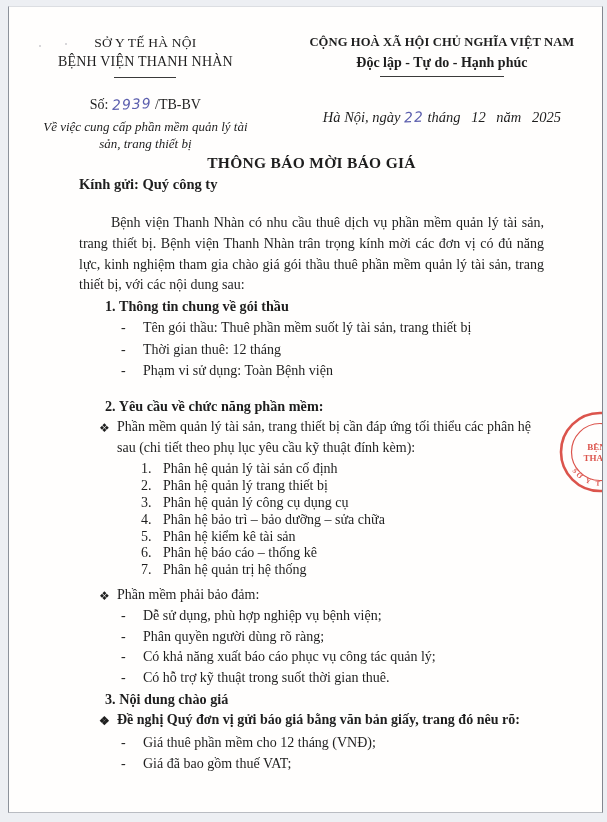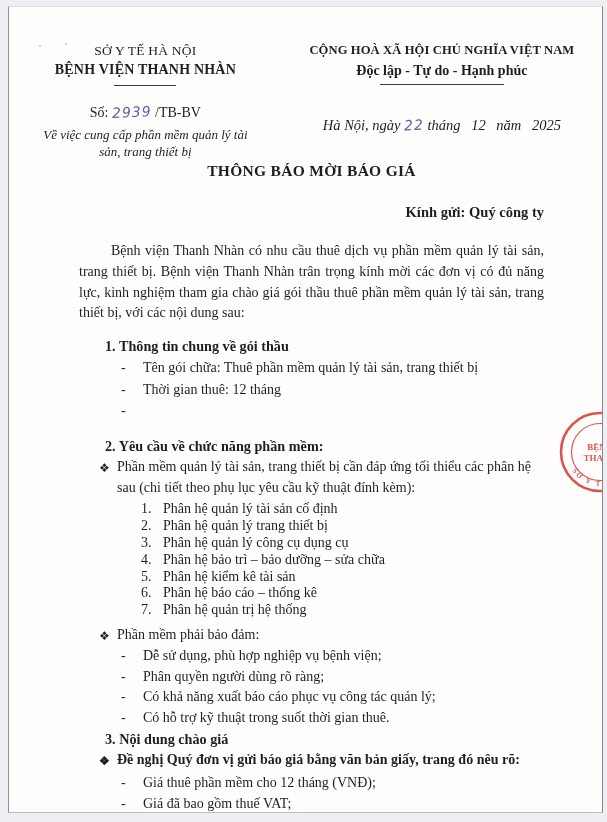--- a/index.html
+++ b/index.html
@@ -14,45 +14,45 @@
     background:#fffefd;
     border-left:1.5px solid #8d929b;
     border-right:1.5px solid #83878f;
     border-bottom:1px solid #b9bcc2;
     border-top:1px solid #dcdee2;
     box-sizing:border-box;
     overflow:hidden;
   }
   .content{padding:0 58px 0 70px;}
   
-  .hdr{display:flex;padding-top:34px;}
+  .hdr{display:flex;padding-top:26px;}
   .hdr-left{width:46%;text-align:center;}
   .hdr-right{width:54%;text-align:center;}
   .org-parent{font-size:13.5px;line-height:19px;letter-spacing:.2px;}
-  .org-name{font-size:14px;font-weight:bold;line-height:19px;letter-spacing:.2px;}
+  .org-name{font-size:14px;font-weight:normal;line-height:19px;letter-spacing:.2px;}
   .rule{height:1px;background:#3a3a3a;margin:6px auto 0;}
   .rule-left{width:62px;}
   .rule-right{width:124px;}
   .country{font-size:12.6px;font-weight:bold;line-height:19px;letter-spacing:.1px;text-align:center;}
   .motto{font-size:14px;font-weight:bold;line-height:14px;padding-top:4px;}
   .doc-no{margin-top:16px;font-size:14px;line-height:20px;}
   .hand{
     color:#5b5ead;font-family:"DejaVu Sans",sans-serif;font-style:italic;
     font-size:14px;letter-spacing:1px;display:inline-block;
     transform:rotate(-3deg);
   }
   .subject{margin:3px auto 0;font-style:italic;font-size:13px;line-height:17px;max-width:218px;}
   .place-date{margin-top:30px;font-style:italic;font-size:14.5px;line-height:20px;}
   .date-rest{word-spacing:7px;margin-top:36px;}
   
   .doc-title{text-align:center;font-weight:bold;font-size:15.5px;line-height:22px;letter-spacing:.3px;}
-  .salutation{margin-top:20px;text-align:right;font-weight:bold;font-size:14.5px;line-height:20px;}
+  .salutation{margin-top:0;text-align:left;font-weight:bold;font-size:14.5px;line-height:20px;}
   
   .intro{margin:19px 0 0;font-size:14px;line-height:20.8px;text-align:justify;text-indent:32px;}
-  .sec-head{margin-top:12px;font-size:14.2px;font-weight:bold;line-height:21px;padding-left:26px;}
+  .sec-head{margin-top:0;font-size:14.2px;font-weight:bold;line-height:21px;padding-left:26px;}
   .dash-list{margin-top:0;}
   .dash-row{display:flex;font-size:14px;line-height:21.4px;padding-left:42px;}
   .dash-row .dash{width:22px;flex:none;}
   .req .dash-row{line-height:20.4px;}
   .last .dash-row{line-height:21px;}
   .diamond-para{display:flex;font-size:14px;line-height:20.5px;padding-left:20px;}
   .diamond-para .dm{flex:none;width:18px;font-size:12px;padding-top:1px;}
   .diamond-para.bold{font-weight:bold;}
   .num-list{margin-top:3px;}
   .num-row{display:flex;font-size:14px;line-height:16.8px;padding-left:62px;}
@@ -98,28 +98,29 @@
   <div class="content">
     <div class="doc-title">THÔNG BÁO MỜI BÁO GIÁ</div>
     <div class="salutation">Kính gửi: Quý công ty</div>
 
     <p class="intro">Bệnh viện Thanh Nhàn có nhu cầu thuê dịch vụ phần mềm quản lý tài sản, trang thiết bị. Bệnh viện Thanh Nhàn trân trọng kính mời các đơn vị có đủ năng lực, kinh nghiệm tham gia chào giá gói thầu thuê phần mềm quản lý tài sản, trang thiết bị, với các nội dung sau:</p>
 
     <div class="sec-head">1.  Thông tin chung về gói thầu</div>
     <div class="dash-list">
       <div class="dash-row">
         <span class="dash">-</span>
-        <span>Tên gói chữa: Thuê phần mềm quản lý tài sản, trang thiết bị</span>
+        <span>Tên gói thầu: Thuê phần mềm suốt lý tài sản, trang thiết bị</span>
       </div>
       <div class="dash-row">
         <span class="dash">-</span>
         <span>Thời gian thuê: 12 tháng</span>
       </div>
       <div class="dash-row">
         <span class="dash">-</span>
+        <span>Phạm vi sử dụng: Toàn Bệnh viện</span>
       </div>
     </div>
 
     <div class="sec-head" style="margin-top:15px;">2.  Yêu cầu về chức năng phần mềm:</div>
     <div class="diamond-para">
       <span class="dm">❖</span>
       <span>Phần mềm quản lý tài sản, trang thiết bị cần đáp ứng tối thiểu các phân hệ sau (chi tiết theo phụ lục yêu cầu kỹ thuật đính kèm):</span>
     </div>
     <div class="num-list">
       <div class="num-row">

